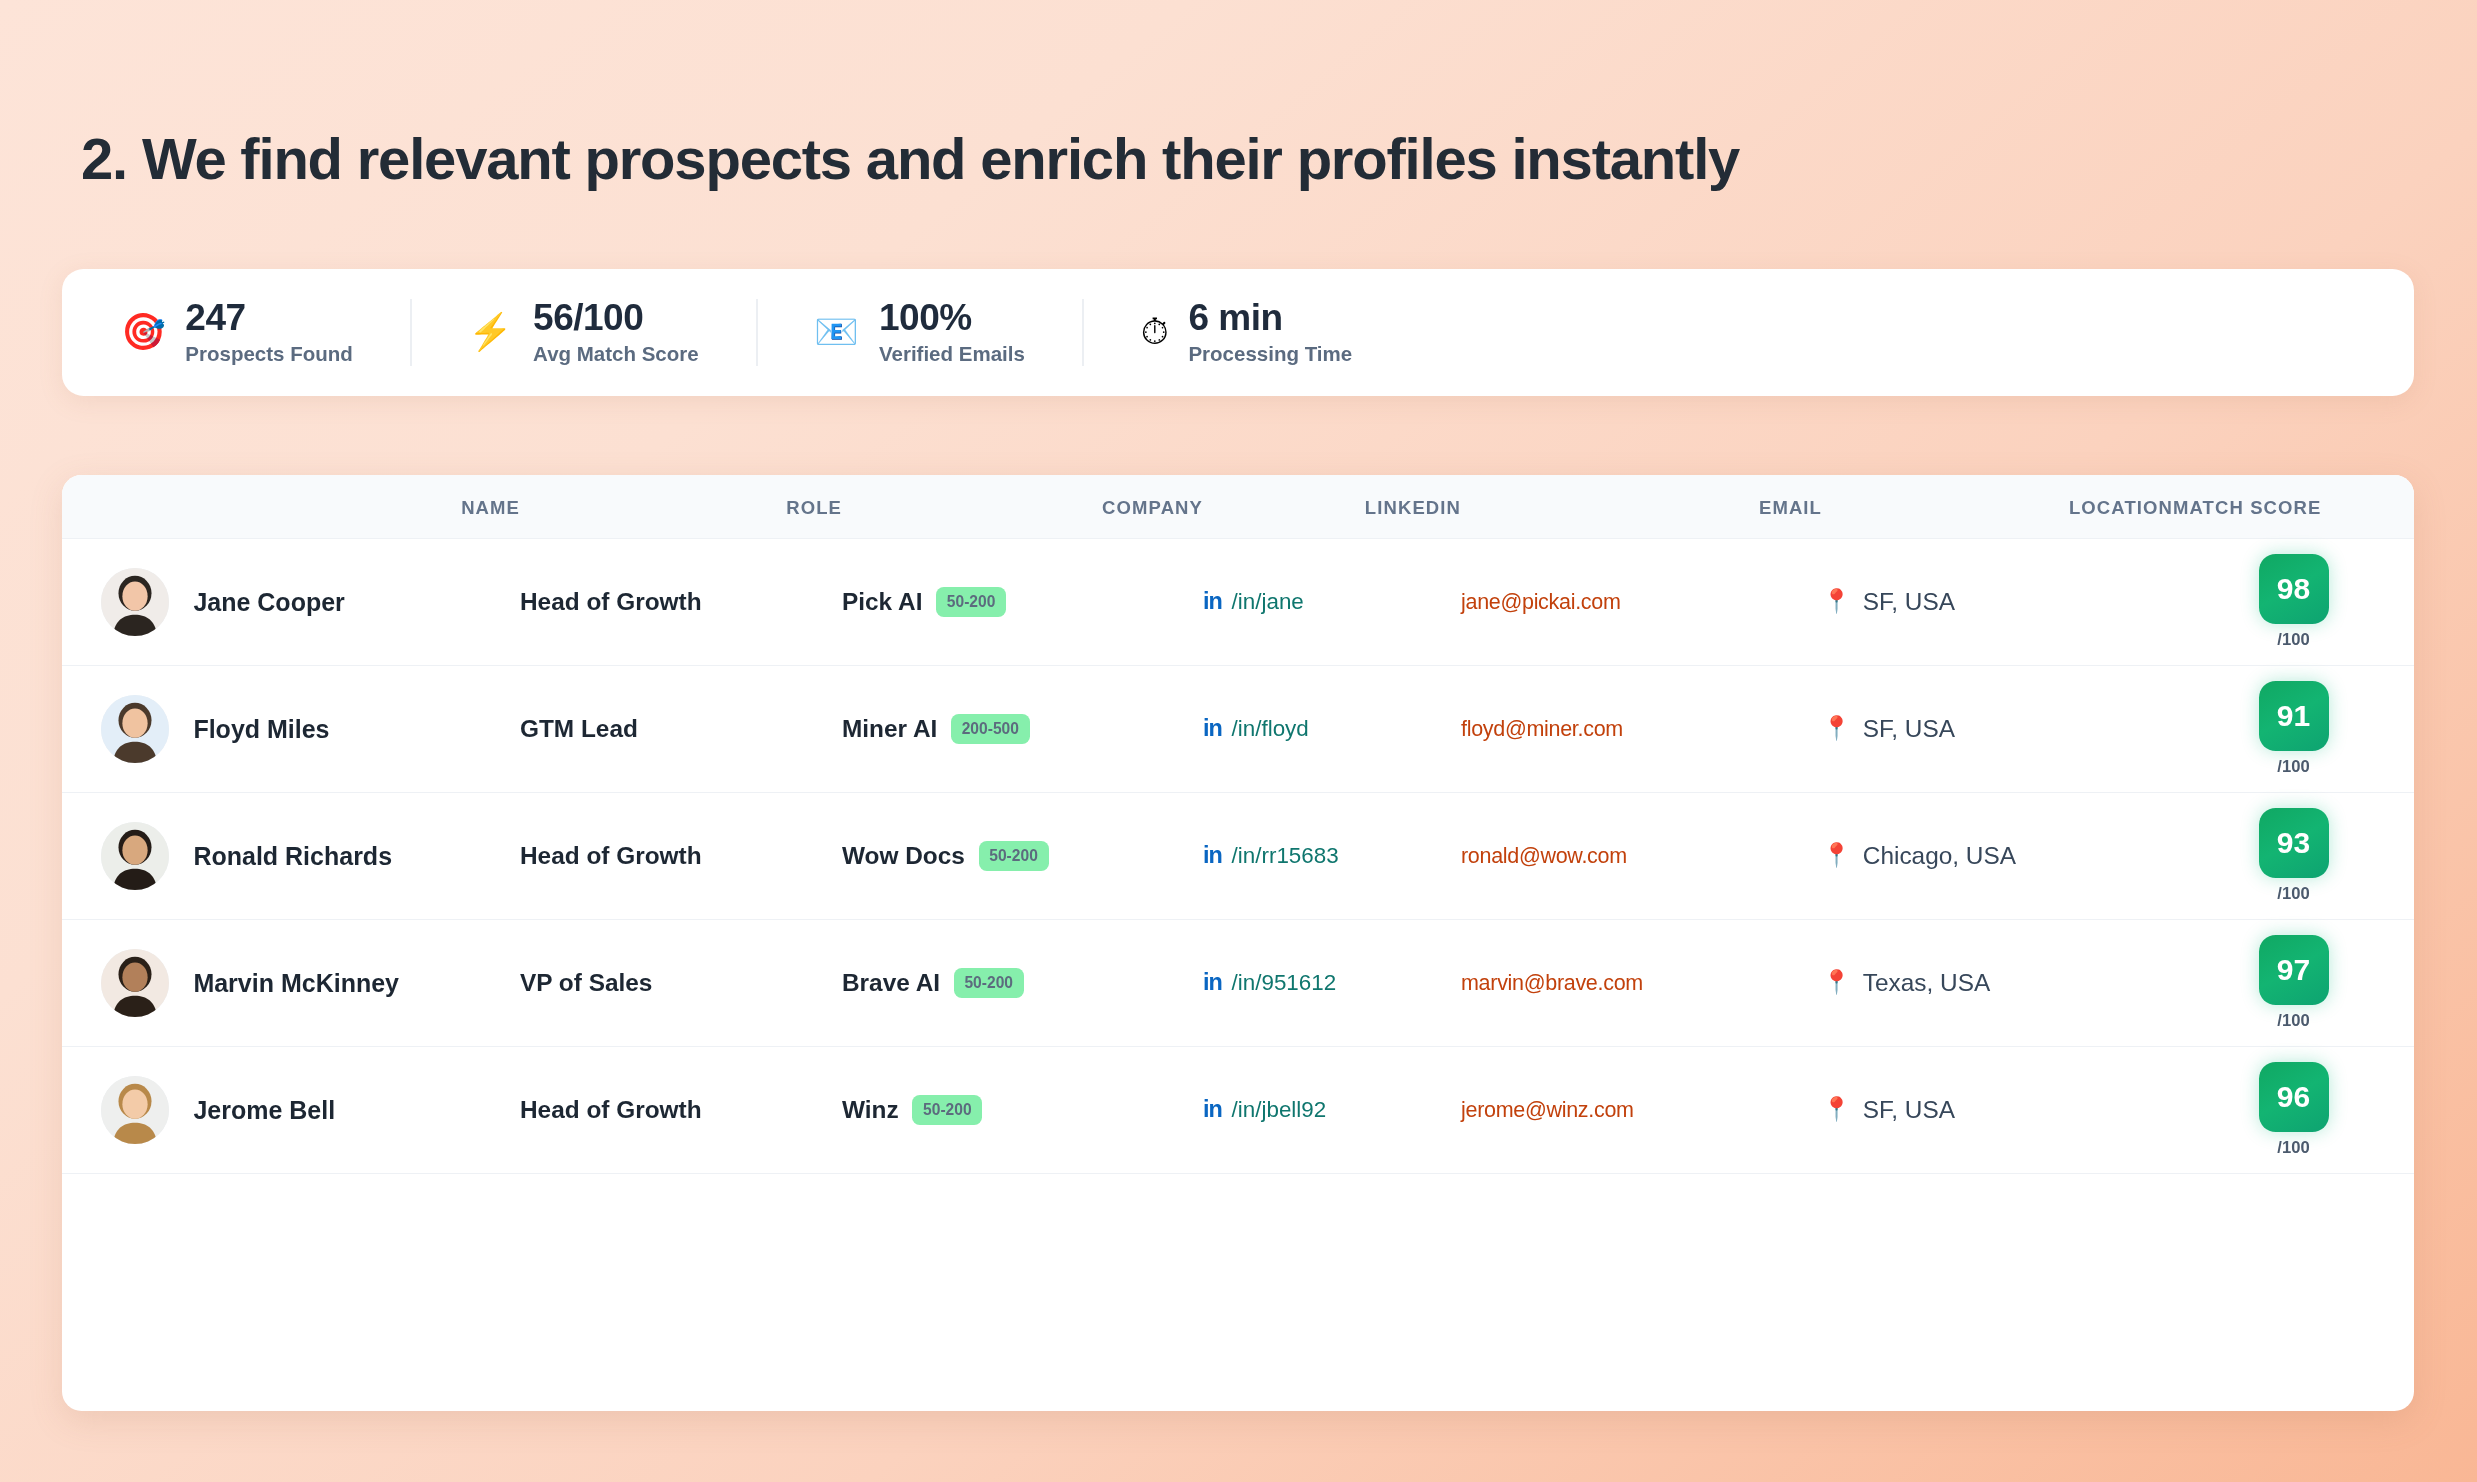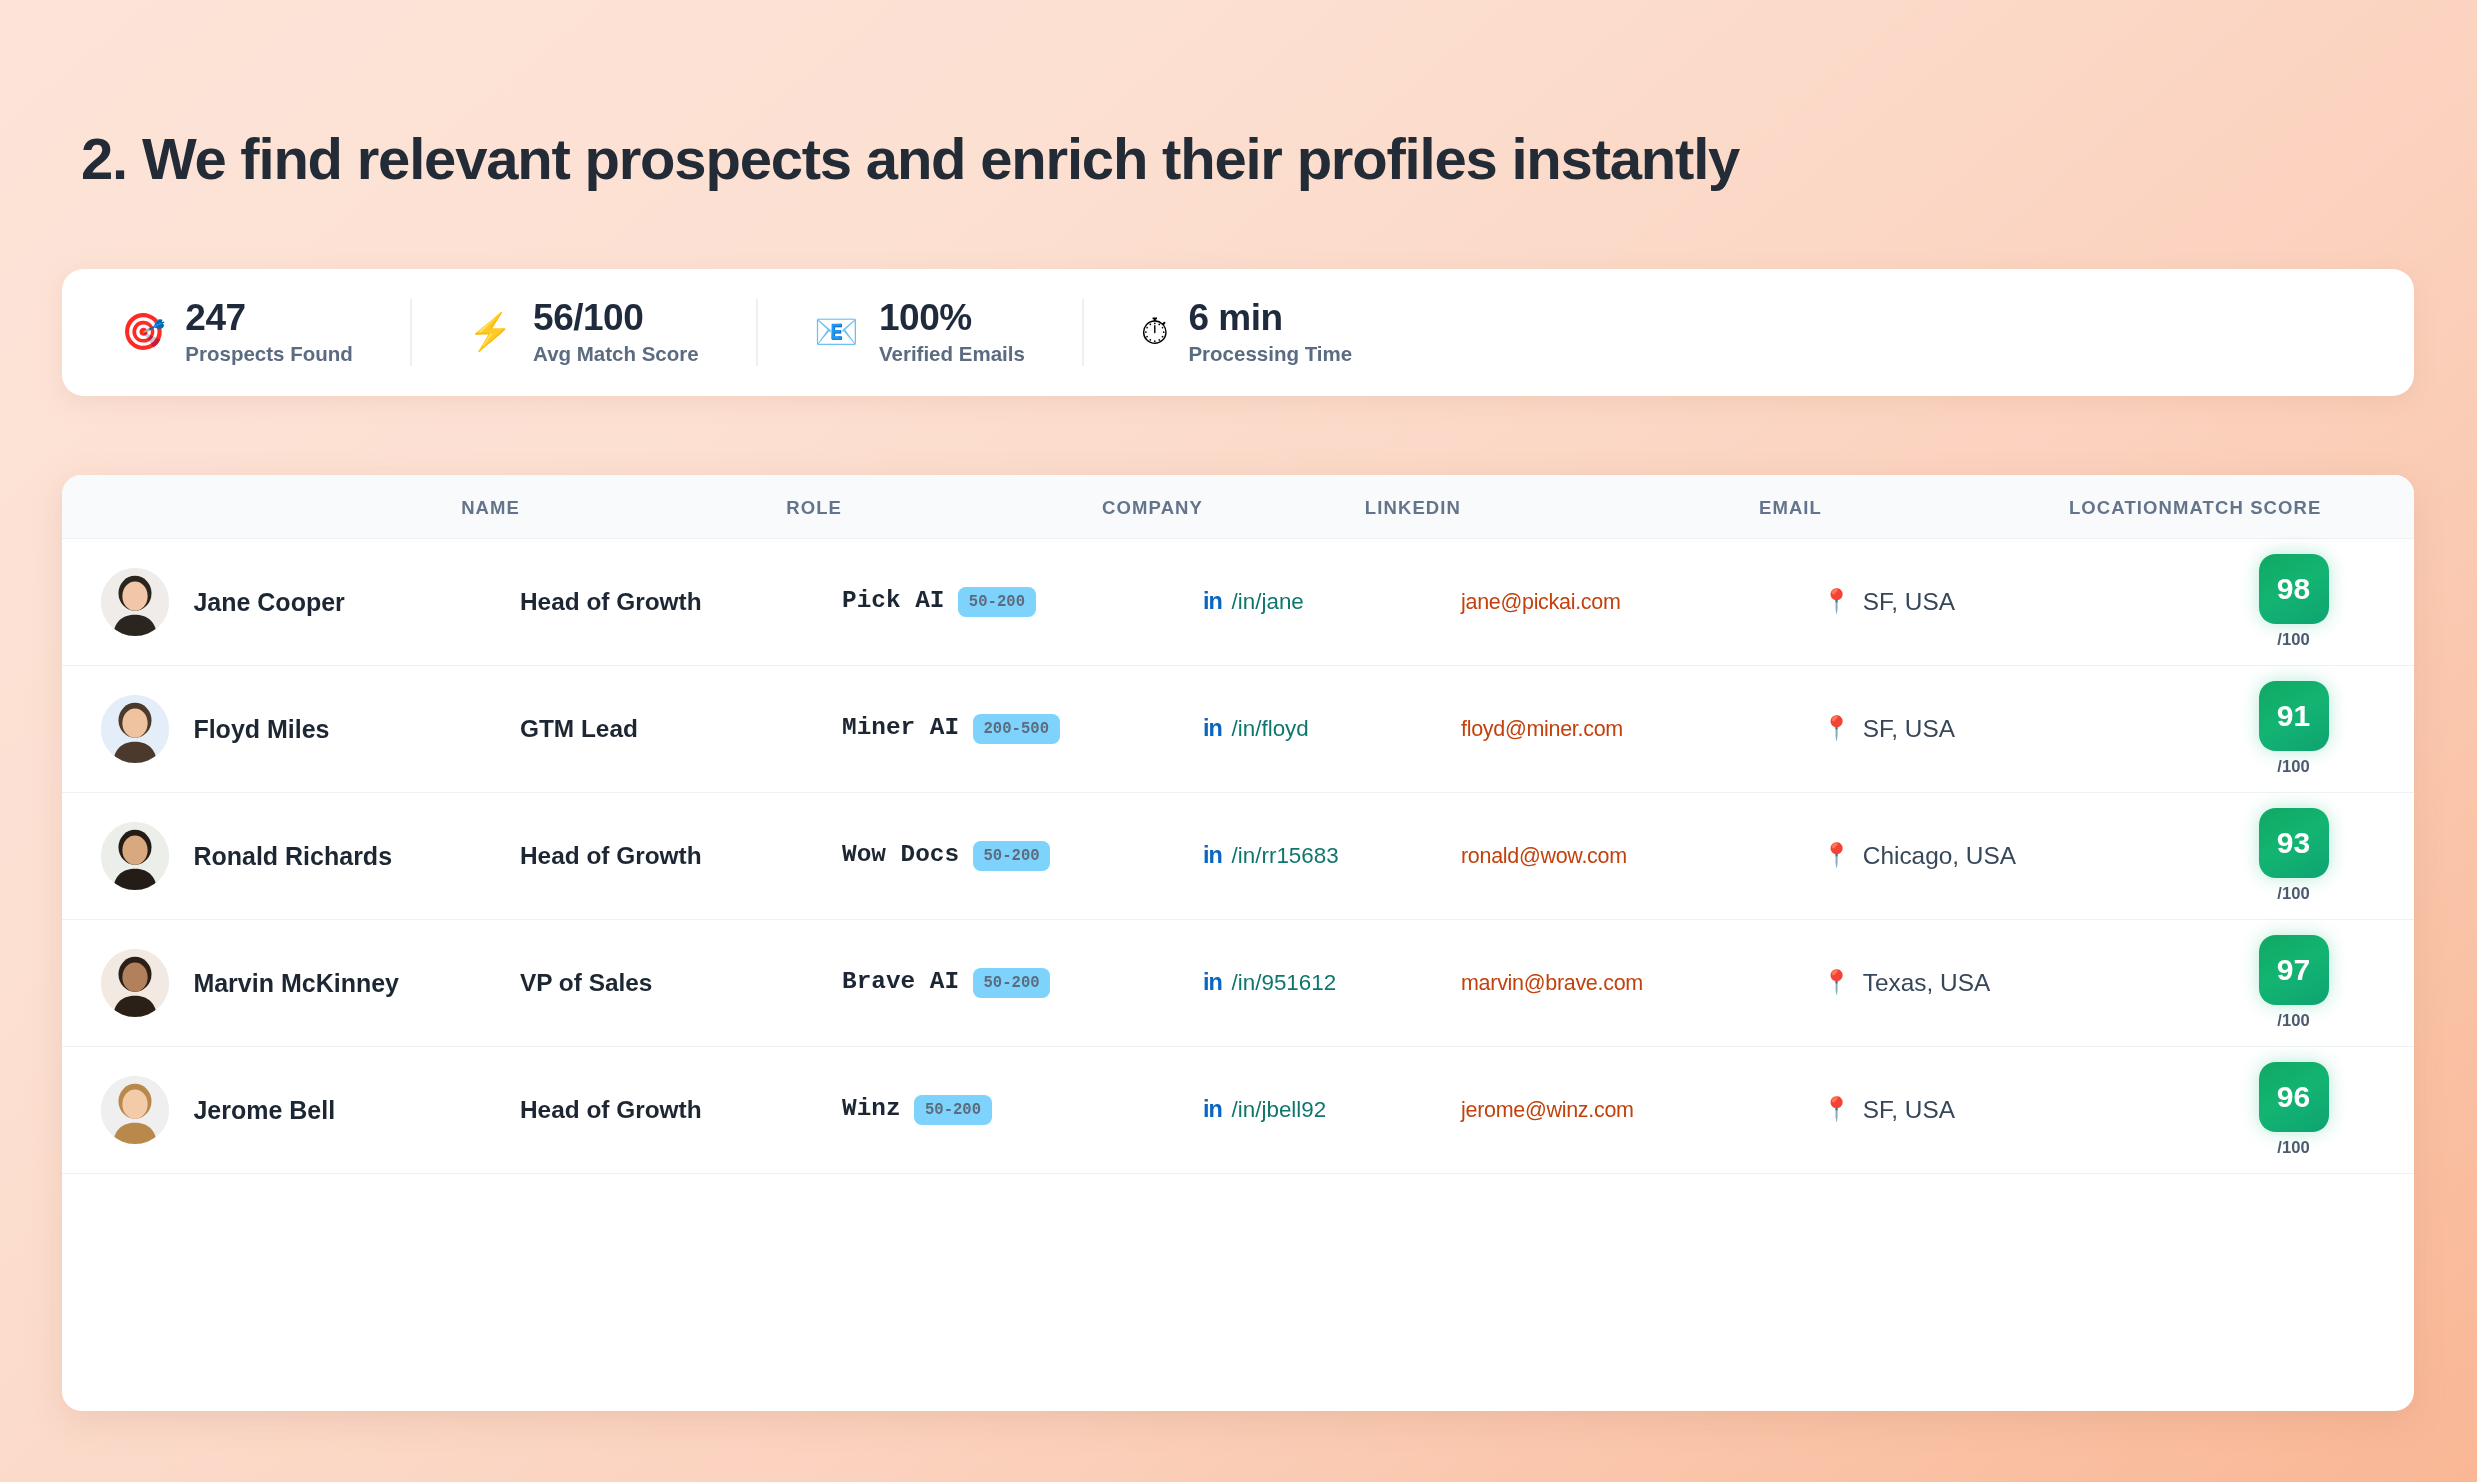--- a/index.html
+++ b/index.html
@@ -124,24 +124,24 @@
     background:#e9edf2;
     position:relative;
     overflow:hidden;
   }
   .avatar svg{ display:block; width:100%; height:100%; }
   .person-name{
     font-size:25px; font-weight:700; color:#1d2733;
     white-space:nowrap;
   }
   .role{ font-size:24.4px; font-weight:700; color:#1d2733; }
-  .company-cell{ display:flex; align-items:flex-start; gap:13.7px;font-family:Liberation Mono, monospace; }
+  .company-cell{ display:flex; align-items:center; gap:13.7px; }
   .company{ font-size:24.4px; font-weight:700; color:#1d2733; white-space:nowrap;}
   .size-pill{
-    background:#7dd3fc;
+    background:#86efac;
     color:#5c6b7e;
     font-size:15.6px;
     font-weight:700;
     border-radius:7.8px;
     padding:5.9px 10.7px;
     white-space:nowrap;
   }
   .li-cell{ display:flex; align-items:center; gap:9.8px; }
   .li-mark{
     color:#0a66c2; font-size:23.4px; font-weight:700;

